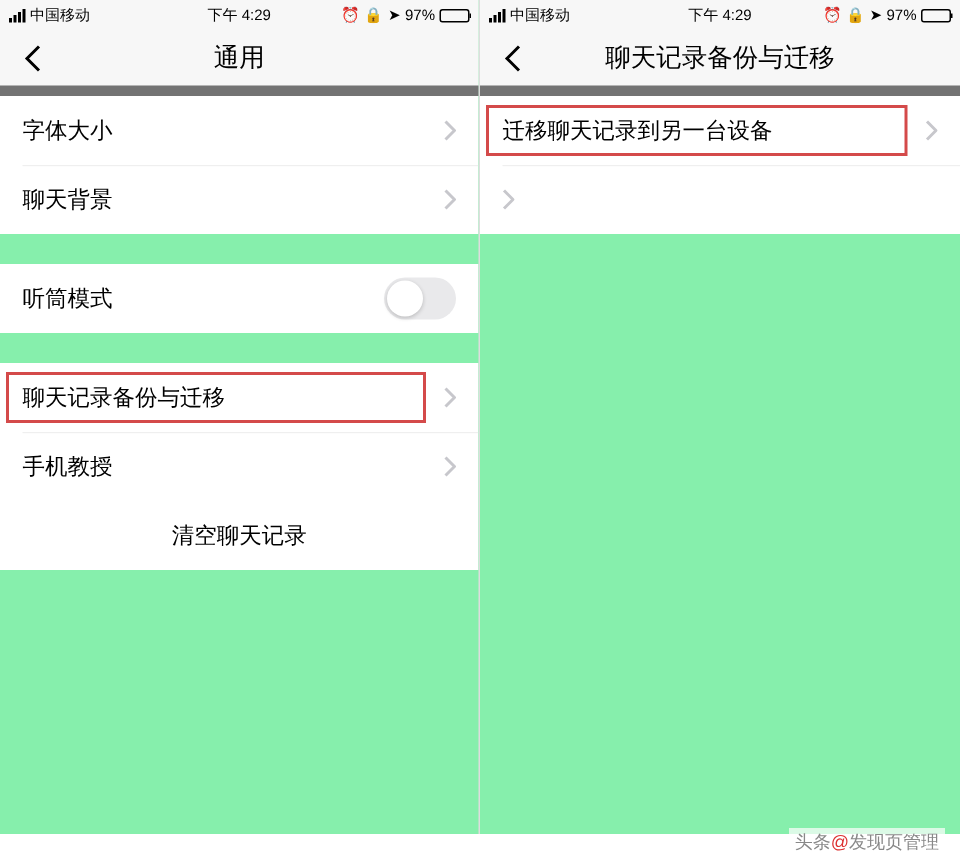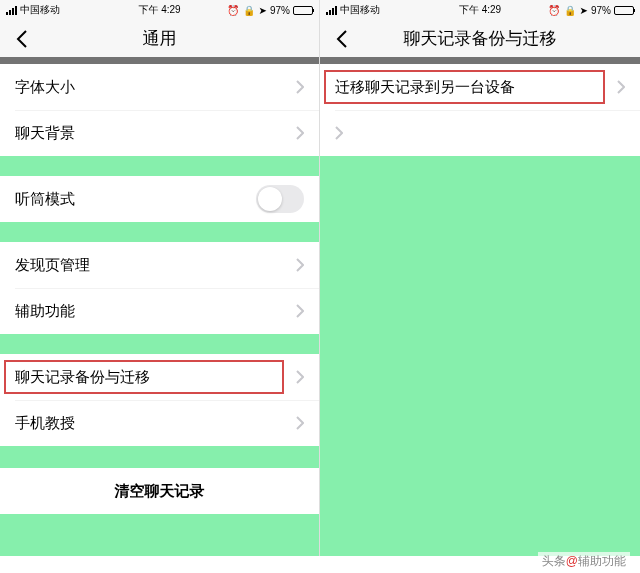--- a/index.html
+++ b/index.html
@@ -119,22 +119,21 @@
       pointer-events: none;
     }
     .center-cell {
       background: #fff;
       height: 46px;
       display: flex;
       align-items: center;
       justify-content: center;
       font-size: 15px;
       color: #000;
-      margin-top: 22px;
-      font-weight: bold;
+      margin-top: 0;
     }
     .watermark {
       position: absolute;
       bottom: 2px;
       right: 10px;
       font-size: 12px;
       color: #888;
       background: rgba(255,255,255,0.7);
       padding: 1px 4px;
     }
@@ -196,40 +195,20 @@
         </div>
         <div class="cell-group">
           <div class="cell" style="position:relative">
 
     <span>听筒模式</span>
     <div class="toggle"></div>
   </div>
         </div>
         <div class="cell-group">
           <div class="cell" style="position:relative">
-
-    <span>发现页管理</span>
-    <span class="chevron">
-              <svg viewBox="0 0 8 14">
-                <polyline points="1,1 7,7 1,13" fill="none" stroke="#c7c7cc" stroke-width="2"></polyline>
-              </svg>
-            </span>
-  </div>
-          <div class="cell" style="position:relative">
-
-    <span>辅助功能</span>
-    <span class="chevron">
-              <svg viewBox="0 0 8 14">
-                <polyline points="1,1 7,7 1,13" fill="none" stroke="#c7c7cc" stroke-width="2"></polyline>
-              </svg>
-            </span>
-  </div>
-        </div>
-        <div class="cell-group">
-          <div class="cell" style="position:relative">
     <div class="highlight-box" style="left:4px;right:35px;top:6px;bottom:6px;"></div>
     <span>聊天记录备份与迁移</span>
     <span class="chevron">
               <svg viewBox="0 0 8 14">
                 <polyline points="1,1 7,7 1,13" fill="none" stroke="#c7c7cc" stroke-width="2"></polyline>
               </svg>
             </span>
   </div>
           <div class="cell" style="position:relative">
 
@@ -291,14 +270,14 @@
                 <polyline points="1,1 7,7 1,13" fill="none" stroke="#c7c7cc" stroke-width="2"></polyline>
               </svg>
             </span>
   </div>
         </div>
       </div>
   </div>
 </div>
 
 <div class="watermark">
-  <span>头条</span><span class="red">@</span><span>辅助功能</span>
+  <span>头条</span><span class="red">@</span><span>发现页管理</span>
 </div>
 
 </body></html>

